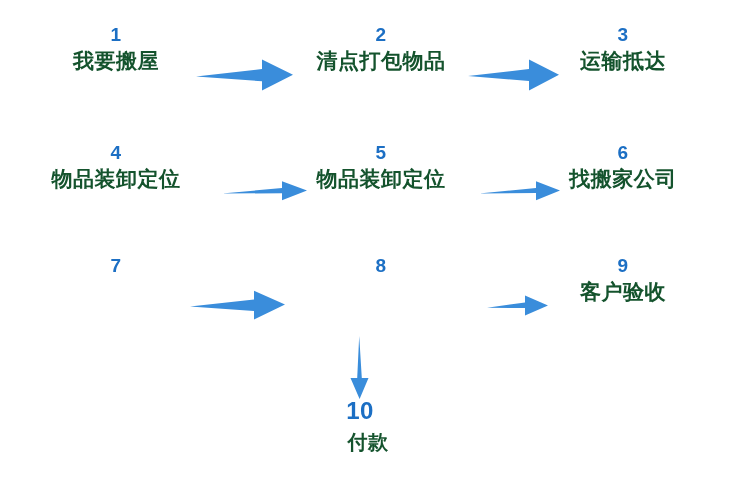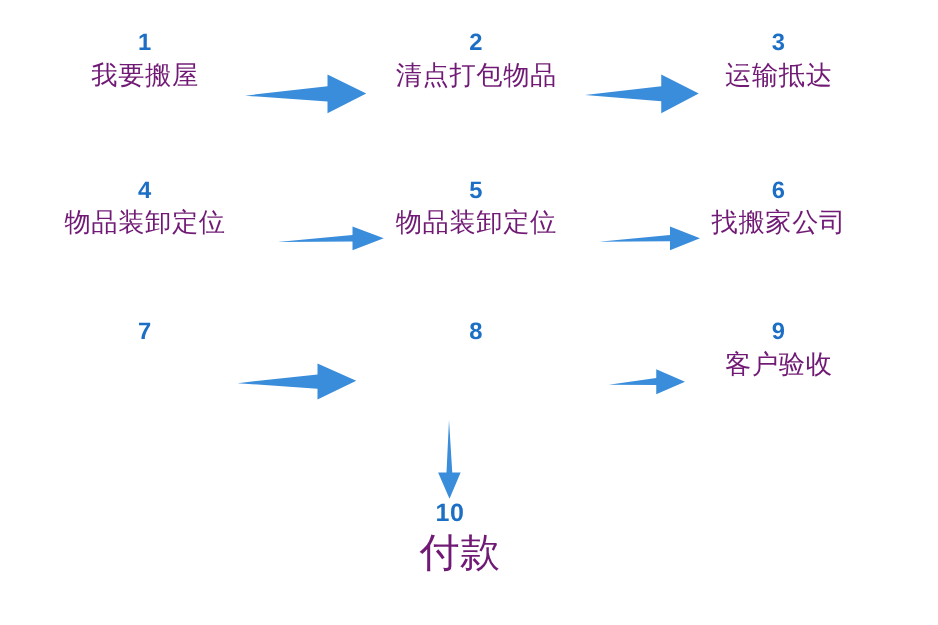--- a/index.html
+++ b/index.html
@@ -31,33 +31,33 @@
   .node-num {
     display: block;
     color: #1c6fc4;
     font-weight: bold;
     font-size: 19px;
     line-height: 22px;
     letter-spacing: 0.5px;
   }
   .node-label {
     display: block;
-    color: #701a75;
-    font-weight: normal;
+    color: #14532d;
+    font-weight: bold;
     font-size: 21px;
     line-height: 30px;
     letter-spacing: 0.5px;
   }
   .node.final .node-label {
-    font-size: 32px;
+    font-size: 20px;
     line-height: 40px;
     margin-left: 16px;
   }
   .node.final .node-num {
-    font-size: 20px;
+    font-size: 24px;
   }
 
   
   .arrow {
     position: absolute;
     pointer-events: auto;
   }
   .arrow svg {
     display: block;
     overflow: visible;

